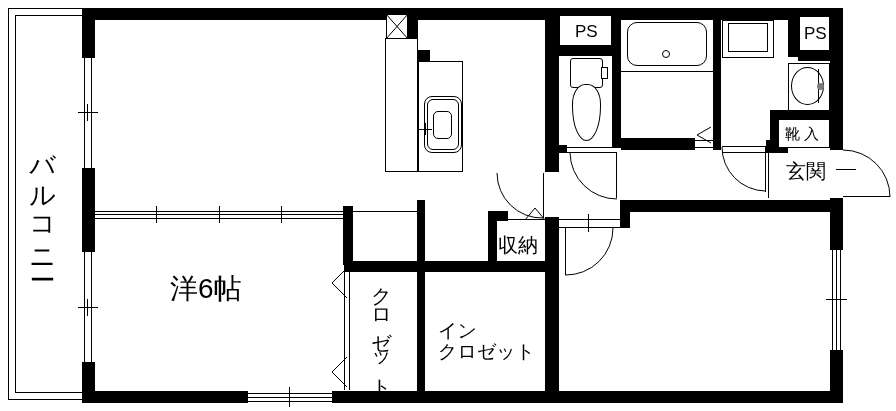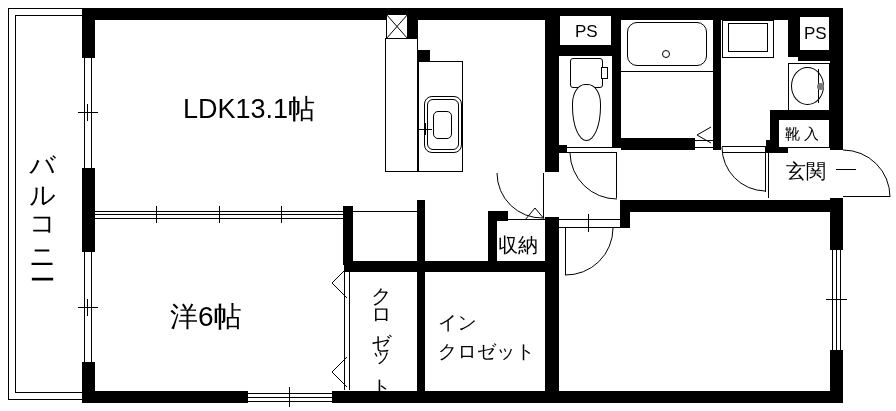--- a/index.html
+++ b/index.html
@@ -141,24 +141,23 @@
       <path d="M 843 150 A 47 47 0 0 1 890 197"></path>
       <path d="M 386 14 L 408 39 M 408 14 L 386 39"></path>
       <path d="M 347 268 L 332 283 L 347 298"></path>
       <path d="M 347 357 L 332 372 L 347 387"></path>
       <path d="M 525 220 L 535 208 L 545 220"></path>
       <path d="M 711 127 L 697 135 L 711 143"></path>
     </g>
   </svg>
 
   <div class="vtxt" style="left:26px;top:136px;font-size:26px;letter-spacing:3px;">バルコニー</div>
-  <div class="txt" style="left:183px;top:95px;font-size:27px;">LDK13.1帖</div>
-  <div class="txt" style="left:170px;top:302px;font-size:28px;">洋6帖</div>
+  <div class="txt" style="left:170px;top:274px;font-size:28px;">洋6帖</div>
   <div class="vtxt" style="left:369px;top:273px;font-size:20px;">クロゼット</div>
-  <div class="txt" style="left:438px;top:313px;font-size:19px;">イン</div>
+  <div class="txt" style="left:438px;top:321px;font-size:19px;">イン</div>
   <div class="txt" style="left:438px;top:342px;font-size:19px;">クロゼット</div>
   <div class="txt" style="left:498px;top:235px;font-size:20px;">収納</div>
   <div class="txt" style="left:786px;top:161px;font-size:20px;">玄関</div>
   <div class="txt" style="left:785px;top:126px;font-size:15px;letter-spacing:4px;font-family:Liberation Serif, serif;">靴入</div>
   <div class="txt" style="left:575px;top:23px;font-size:17px;">PS</div>
   <div class="txt" style="left:804px;top:25px;font-size:17px;">PS</div>
 
 </div>
 
 </body></html>

